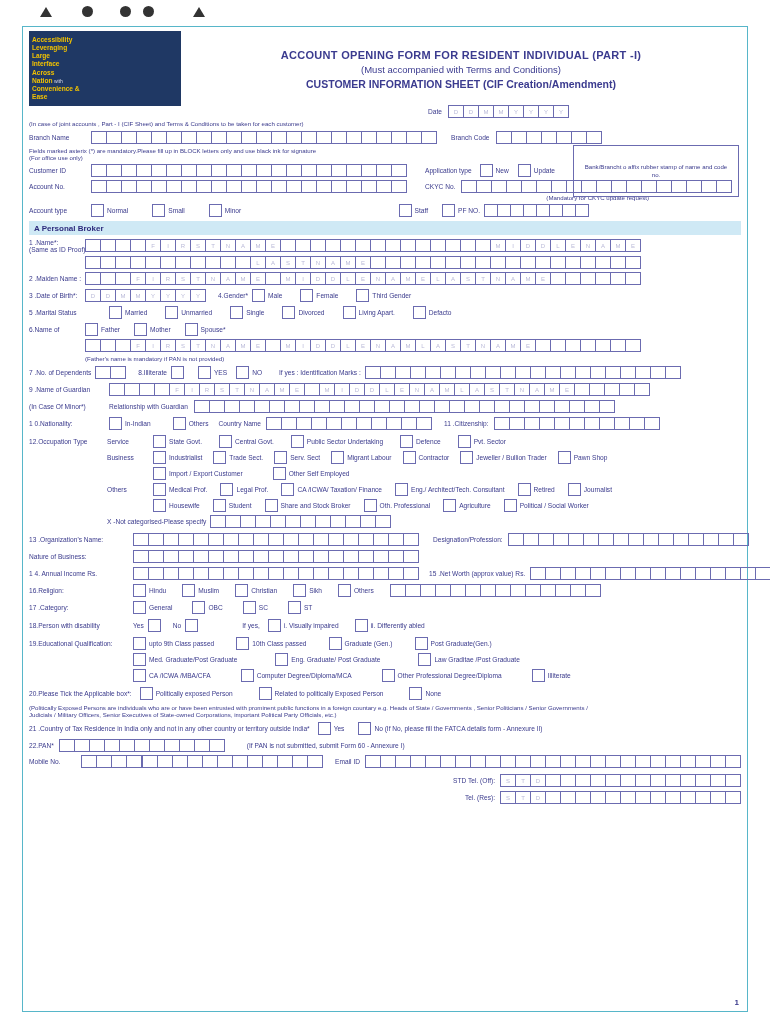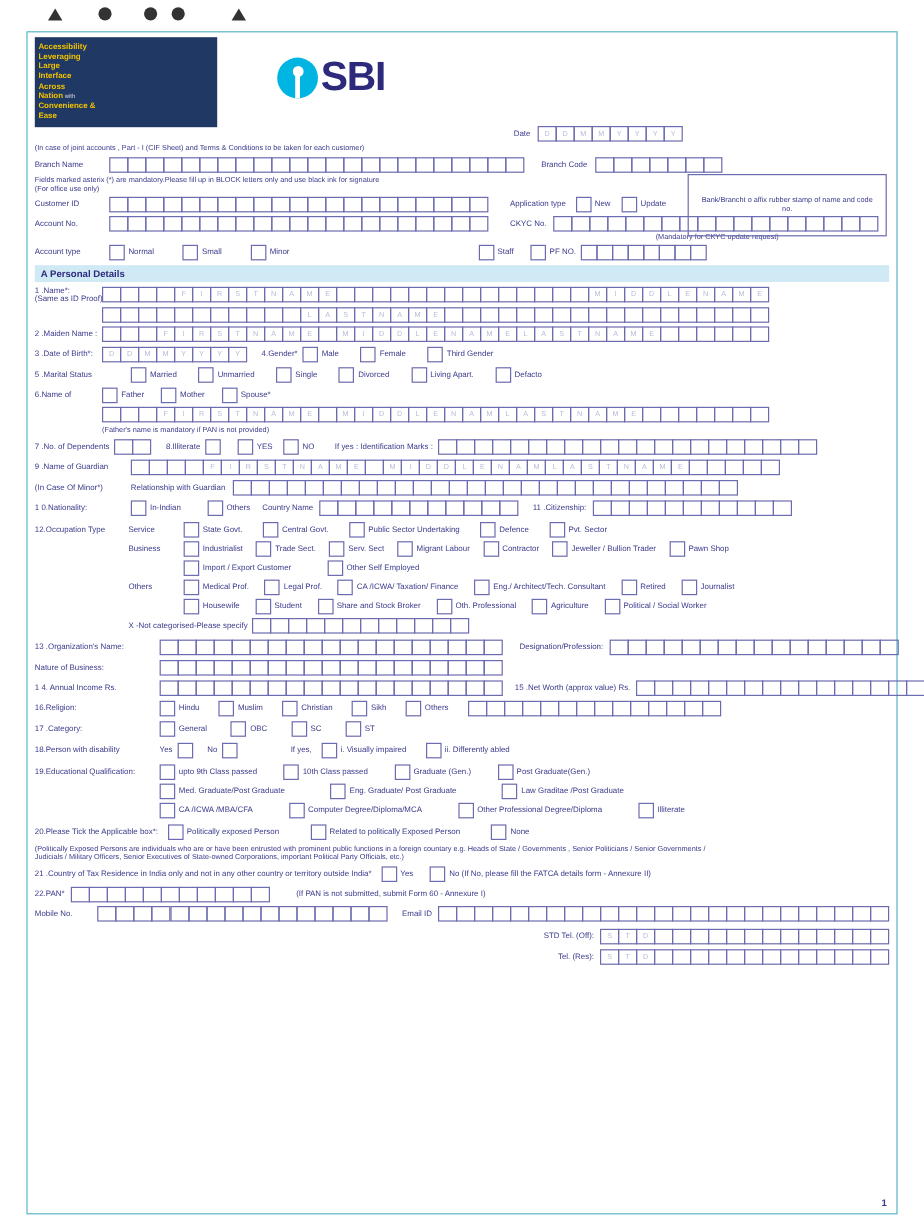--- a/index.html
+++ b/index.html
@@ -114,23 +114,24 @@
             <div>Accessibility</div>
             <div>Leveraging</div>
             <div>Large</div>
             <div>Interface</div>
             <div>Across</div>
             <div>Nation<span class="small"> with</span></div>
             <div>Convenience &amp;</div>
             <div>Ease</div>
           </div>
     </div>
-    <div class="logo-sbi">
-      <div class="sbi-circle"></div>
-      <div class="sbi-text">SBI</div>
+    <div class="titleblock">
+      <div class="t1">ACCOUNT OPENING FORM FOR RESIDENT INDIVIDUAL (PART -I)</div>
+      <div class="t2">(Must accompanied with Terms and Conditions)</div>
+      <div class="t3">CUSTOMER INFORMATION SHEET (CIF Creation/Amendment)</div>
     </div>
   </div>
 
   <div class="row" style="justify-content:flex-end;margin-top:-6px;margin-bottom:2px;">
     <span class="lbl" style="margin-right:6px;">Date</span>
     <span class="boxes" id="date-boxes">
           <span class="bx" style="width: 16px;">D</span>
           <span class="bx" style="width: 16px;">D</span>
           <span class="bx" style="width: 16px;">M</span>
           <span class="bx" style="width: 16px;">M</span>
@@ -302,21 +303,21 @@
           <span class="bx" style="width: 14px;"></span>
           <span class="bx" style="width: 14px;"></span>
           <span class="bx" style="width: 14px;"></span>
           <span class="bx" style="width: 14px;"></span>
         </span>
     <span style="width:152px"></span>
   </div>
 
   <div class="stampbox">Bank/Brancht o affix rubber stamp of name and code no.</div>
 
-  <div class="secband">A Personal Details</div>
+  <div class="secband">A Personal Broker</div>
 
   <div class="row" style="align-items:flex-start">
     <span style="width:56px;flex:0 0 auto">
       <span class="lbl" style="display:block">1 .Name*:</span>
       <span class="lbl" style="display:block">(Same as ID Proof)</span>
     </span>
     <span class="boxes" id="name1-boxes">
           <span class="bx" style="width: 16px;"></span>
           <span class="bx" style="width: 16px;"></span>
           <span class="bx" style="width: 16px;"></span>

